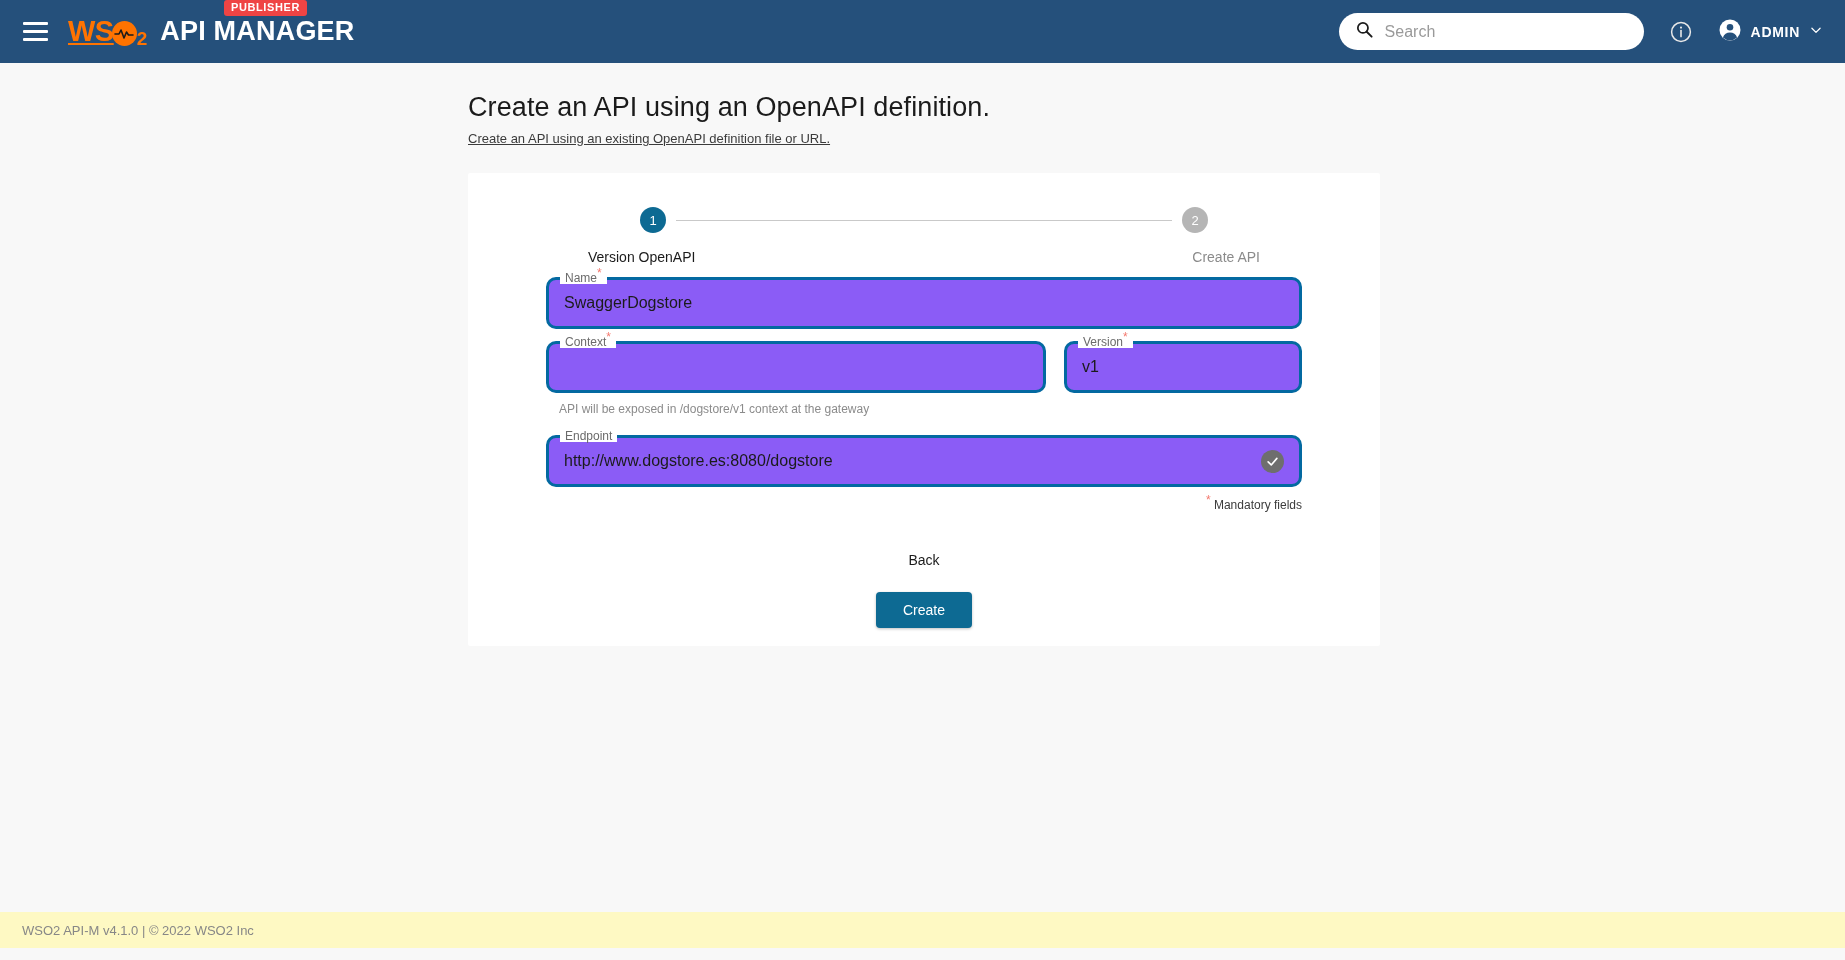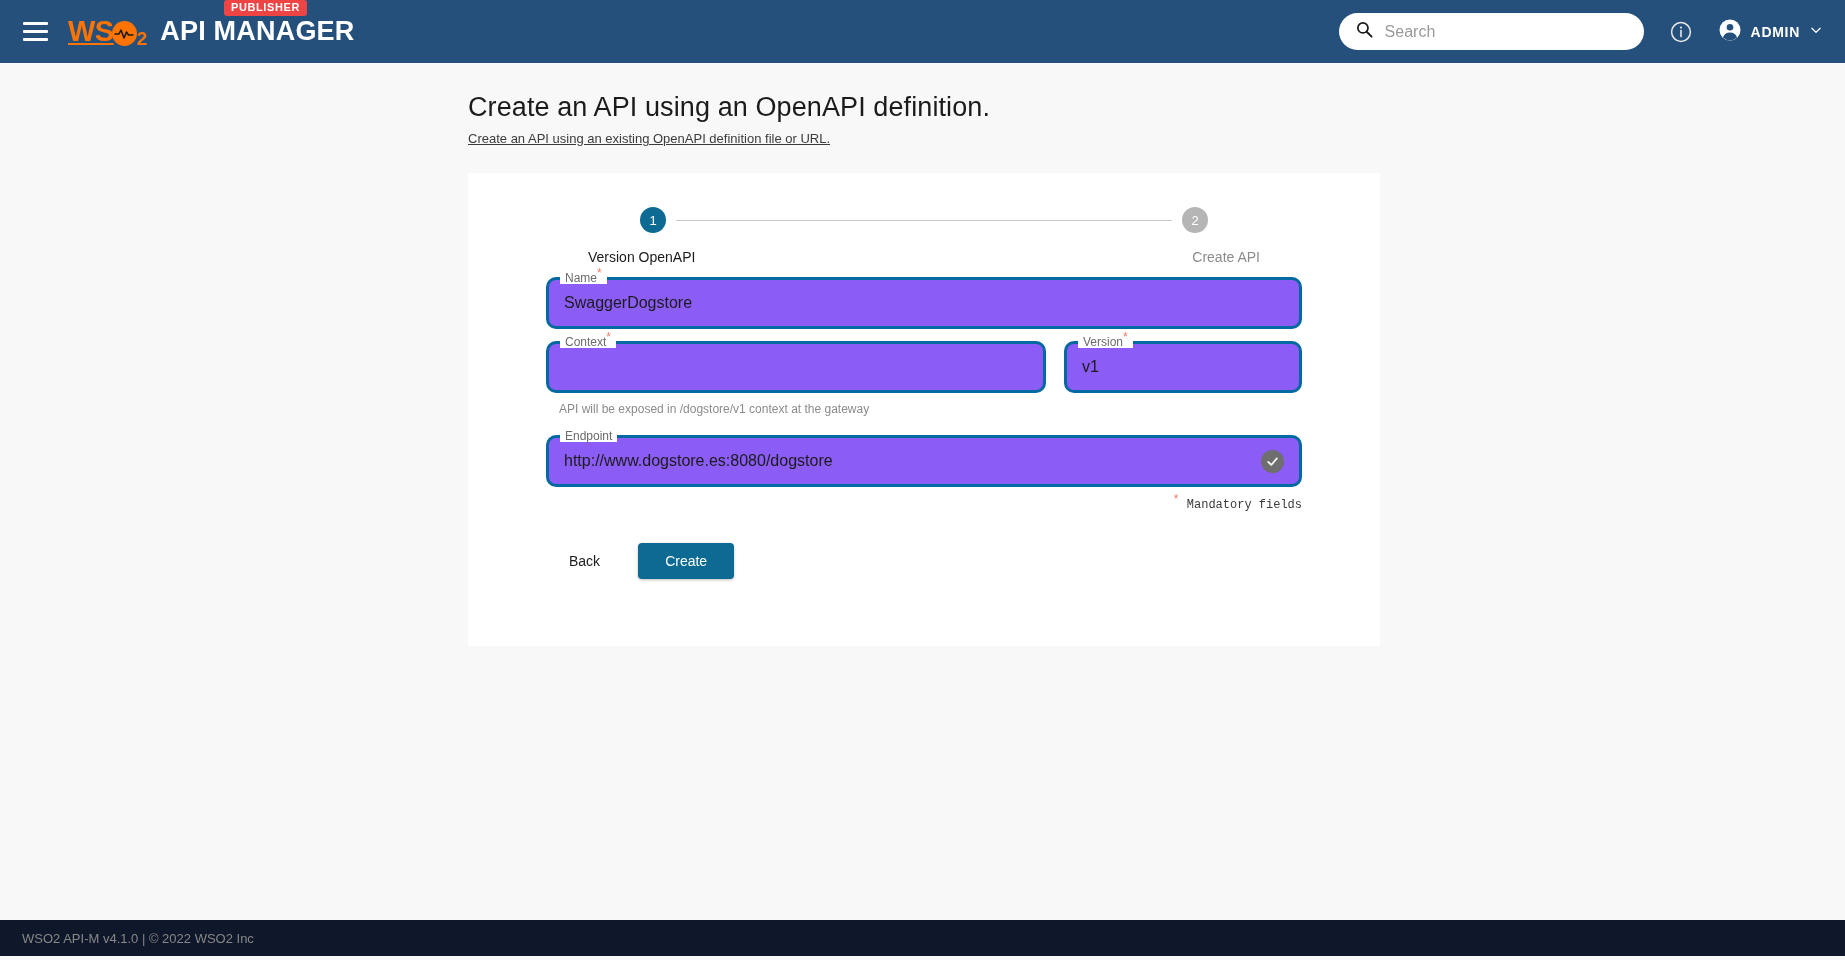--- a/index.html
+++ b/index.html
@@ -310,28 +310,28 @@
     flex: 0 0 auto;
     margin-left: 10px;
     cursor: pointer;
   }
 
   .mandatory-note {
     text-align: right;
     font-size: 12px;
     color: #3b3b3b;
     margin-top: 11px;
-    font-family: Liberation Mono, monospace;
   }
 
   .actions {
     display: flex;
     align-items: center;
     margin: 31px 0 0 0;
     gap: 15px;
+    flex-direction: column;
   }
   .btn-back {
     background: transparent;
     border: none;
     font-family: "Liberation Sans", sans-serif;
     font-size: 14px;
     color: #1b1b1b;
     padding: 9px 23px;
     cursor: pointer;
     border-radius: 3px;
@@ -346,23 +346,23 @@
     border-radius: 4px;
     cursor: pointer;
     box-shadow: 0 1px 3px rgba(0,0,0,0.25);
   }
 
   
   .footer {
     position: absolute;
     left: 0;
     right: 0;
-    bottom: 4px;
+    bottom: 12px;
     height: 36px;
-    background: #0f172a;
+    background: #fef9c3;
     display: flex;
     align-items: center;
     padding-left: 22px;
   }
   .footer span {
     font-size: 13px;
     color: #878787;
   }
 </style>
 </head>

